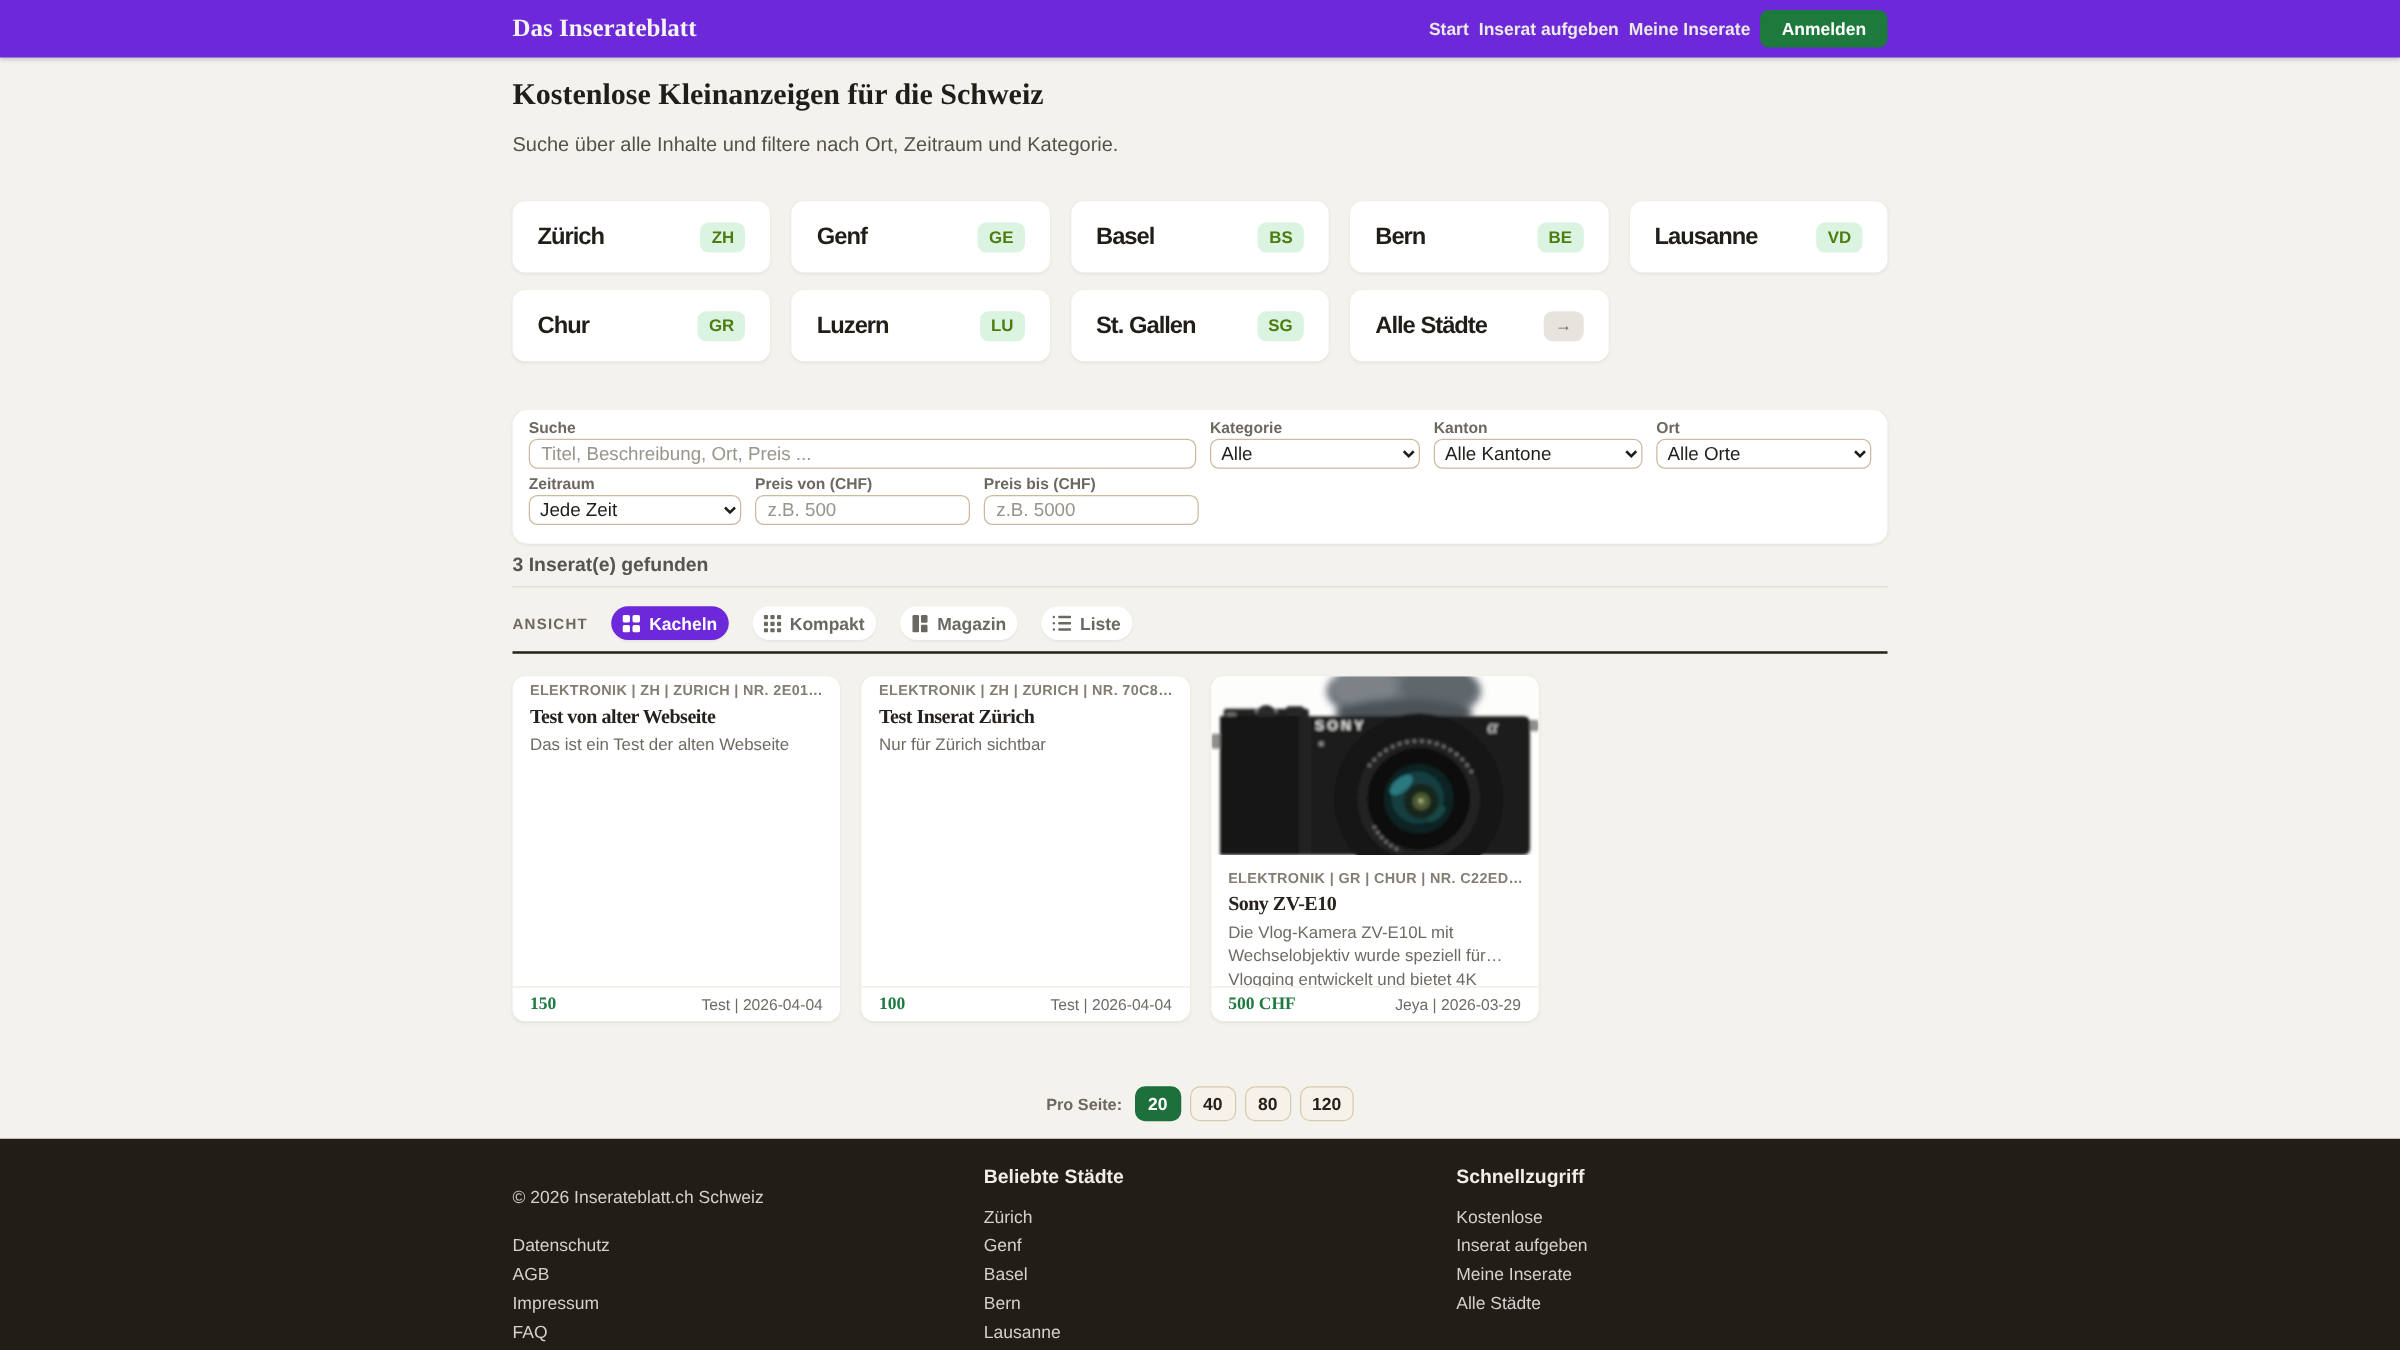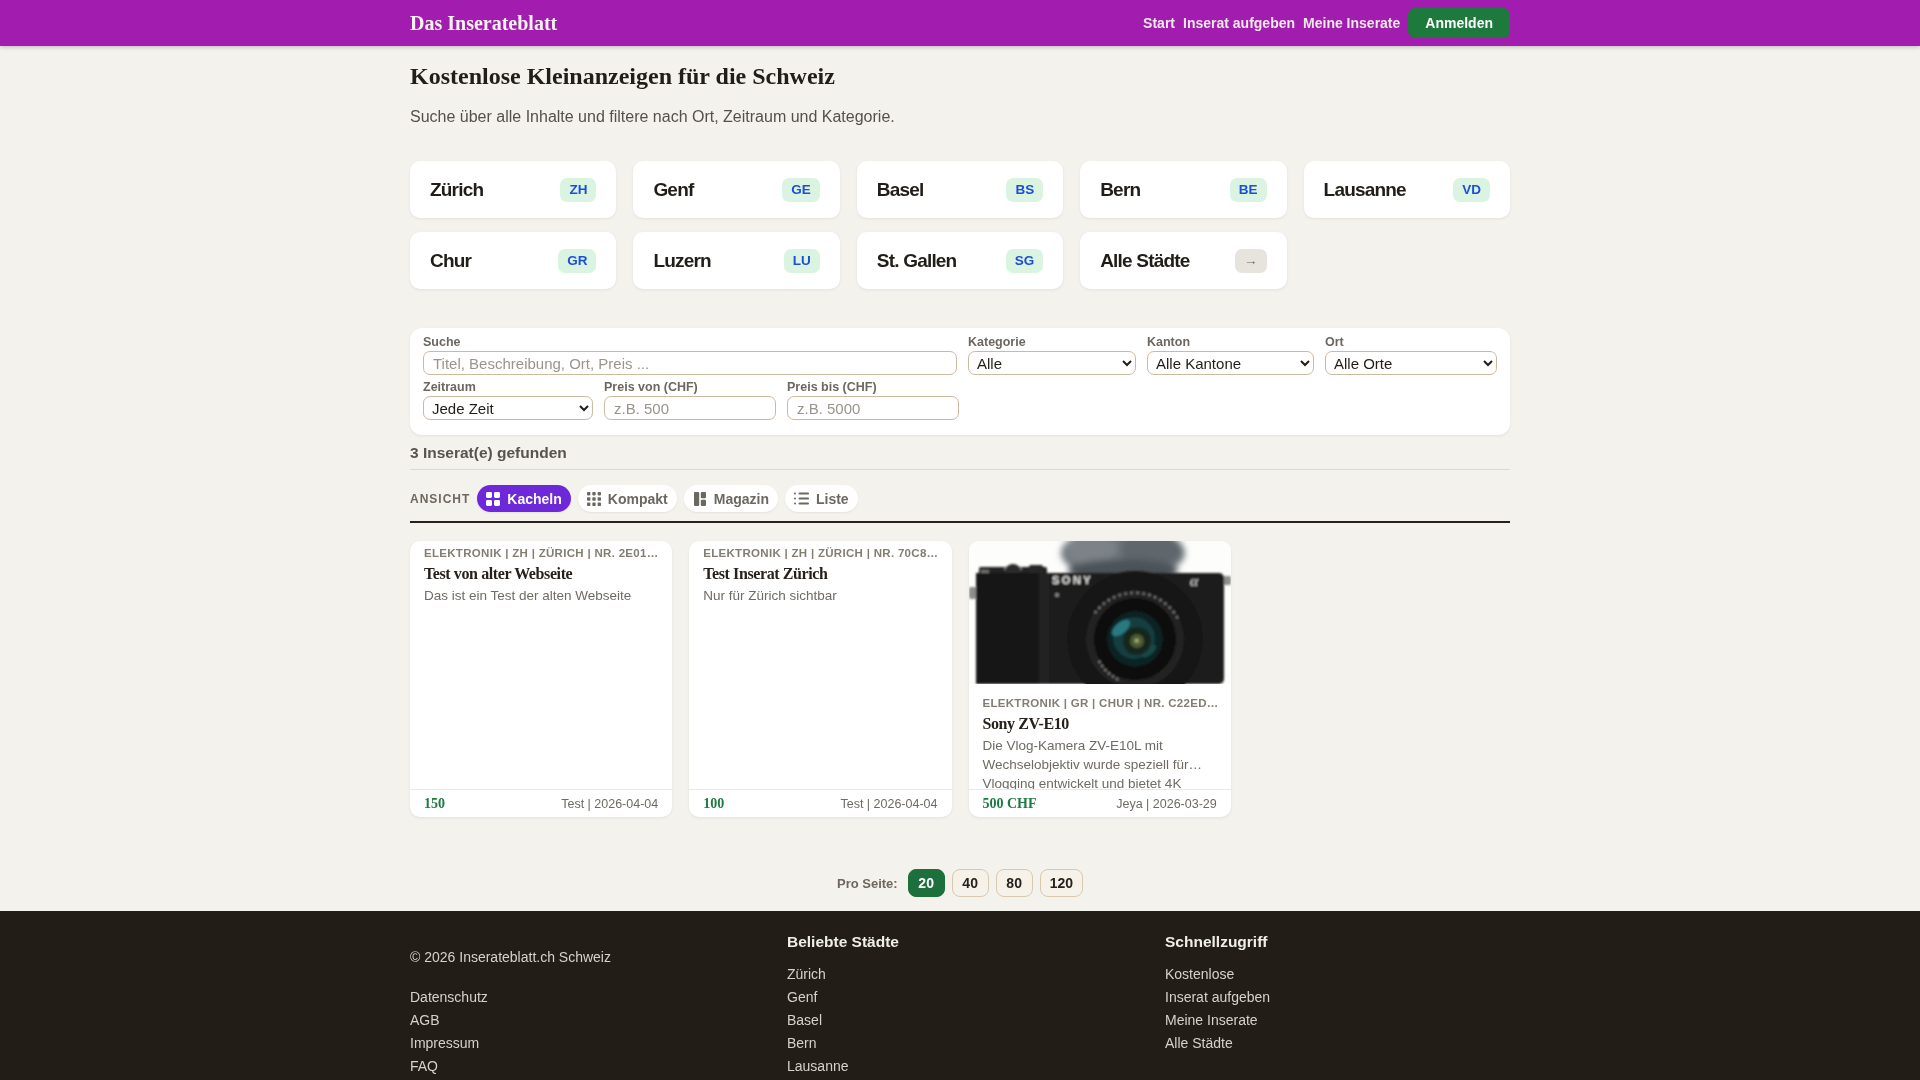--- a/index.html
+++ b/index.html
@@ -1,37 +1,37 @@
 <!DOCTYPE html>
 <html lang="de"><head>
 <meta charset="utf-8">
 <title>Das Inserateblatt</title>
 <style>
 * { box-sizing: border-box; margin: 0; padding: 0; }
 body { background:#f4f2ed; font-family:"Liberation Sans", sans-serif; color:#26211c; }
 .container { width:1100px; margin:0 auto; }
 
 
-.topbar { background:#a21caf; height:46px; box-shadow:0 1px 4px rgba(30,25,18,.25); position:relative;text-align:center; }
+.topbar { background:#6d28d9; height:46px; box-shadow:0 1px 4px rgba(30,25,18,.25); position:relative;text-align:center; }
 .topbar .container { display:flex; align-items:center; justify-content:space-between; height:100%; }
 .brand { font-family:"Liberation Serif", serif; font-weight:bold; font-size:20px; color:#f5f3ef; }
 .nav { display:flex; align-items:center; gap:8px; }
 .nav a { color:#eceae5; text-decoration:none; font-weight:bold; font-size:14px; }
 .btn-login { display:inline-flex; align-items:center; height:30px; background:#1d7a3c; color:#fff !important; font-weight:bold; font-size:14px; border-radius:7px; padding:0 17px; text-decoration:none; }
 
 
 .hero { padding-top:6px;margin-top:11px; }
 .hero h1 { font-family:"Liberation Serif", serif; font-size:24px; font-weight:bold; color:#211d18; }
 .hero p { margin-top:18px; font-size:16px; color:#55514a; }
 
 
 .cities { margin-top:35px; display:grid; grid-template-columns:repeat(5,1fr); gap:14px 17px; }
 .city { background:#fff; border-radius:10px; height:57px; box-shadow:0 1px 3px rgba(40,35,25,.08); display:flex; align-items:center; justify-content:space-between; padding:0 20px; }
 .city .name { font-weight:bold; font-size:19px; color:#211d18; letter-spacing:-0.8px; }
-.badge { background:#daf4e1; color:#1d4ed8; font-weight:bold; font-size:13.5px; padding:0 9px; height:24px; display:inline-flex; align-items:center; border-radius:7px; }
+.badge { background:#daf4e1; color:#4d7c0f; font-weight:bold; font-size:13.5px; padding:0 9px; height:24px; display:inline-flex; align-items:center; border-radius:7px; }
 .badge.gray { background:#e7e4de; color:#6d675f; }
 
 
 .search { margin-top:39px; background:#fff; border-radius:12px; box-shadow:0 1px 3px rgba(40,35,25,.08); padding:8px 13px 15px; }
 .srow { display:flex; gap:11px; }
 .srow + .srow { margin-top:6px; }
 .field label { display:block; font-size:12.5px; line-height:13px; font-weight:bold; color:#6d675f; margin-bottom:2px; }
 .field input, .field select { width:100%; height:24px; border:1px solid #cdb99f; border-radius:7px; background:#fff; font-family:"Liberation Sans",sans-serif; font-size:15px; color:#211d18; padding:0 9px; }
 .field select { padding:0 4px; }
 .field input::placeholder { color:#9a958c; }
@@ -42,21 +42,21 @@
 .f-zeit { width:170px; }
 .f-preis { width:172px; }
 
 
 .count { margin-top:9px; font-size:15.5px; font-weight:bold; color:#57534e; }
 .hr1 { border-top:1px solid #dcd9d2; margin-top:7px; }
 .viewbar { display:flex; align-items:center; gap:12px; padding:15px 0 9px; border-bottom:2px solid #26211b; }
 .viewbar .lbl { font-size:12px; font-weight:bold; color:#6d675f; letter-spacing:1px; margin-right:2px; }
 .pill { display:inline-flex; align-items:center; gap:7px; height:27px; padding:0 9px; border-radius:14px; font-size:14px; font-weight:bold; color:#6b6862; background:#fff; box-shadow:0 1px 2px rgba(40,35,25,.07); }
 .pill.active { background:#6d28d9; color:#fff; }
-.viewbar { gap:7px; }
+.viewbar { gap:19px; }
 .viewbar .lbl { margin-right:0; }
 
 
 .cards { margin-top:18px; display:grid; grid-template-columns:repeat(4,1fr); gap:17px; }
 .card { background:#fff; border-radius:10px; box-shadow:0 1px 3px rgba(40,35,25,.08); height:276px; display:flex; flex-direction:column; overflow:hidden; }
 .card .body { padding:6px 14px 0; flex:1; overflow:hidden; }
 .meta { font-size:11.5px; font-weight:bold; letter-spacing:.3px; color:#837d72; white-space:nowrap; overflow:hidden; }
 .title { font-family:"Liberation Serif",serif; font-size:16px; letter-spacing:-0.4px; font-weight:bold; color:#26211c; margin-top:6px; }
 .desc { font-size:13.5px; color:#6f6b64; margin-top:3px; line-height:19px; }
 .cfoot { border-top:1px solid #eceae4; height:28px; padding:0 14px; display:flex; align-items:center; justify-content:space-between; }

